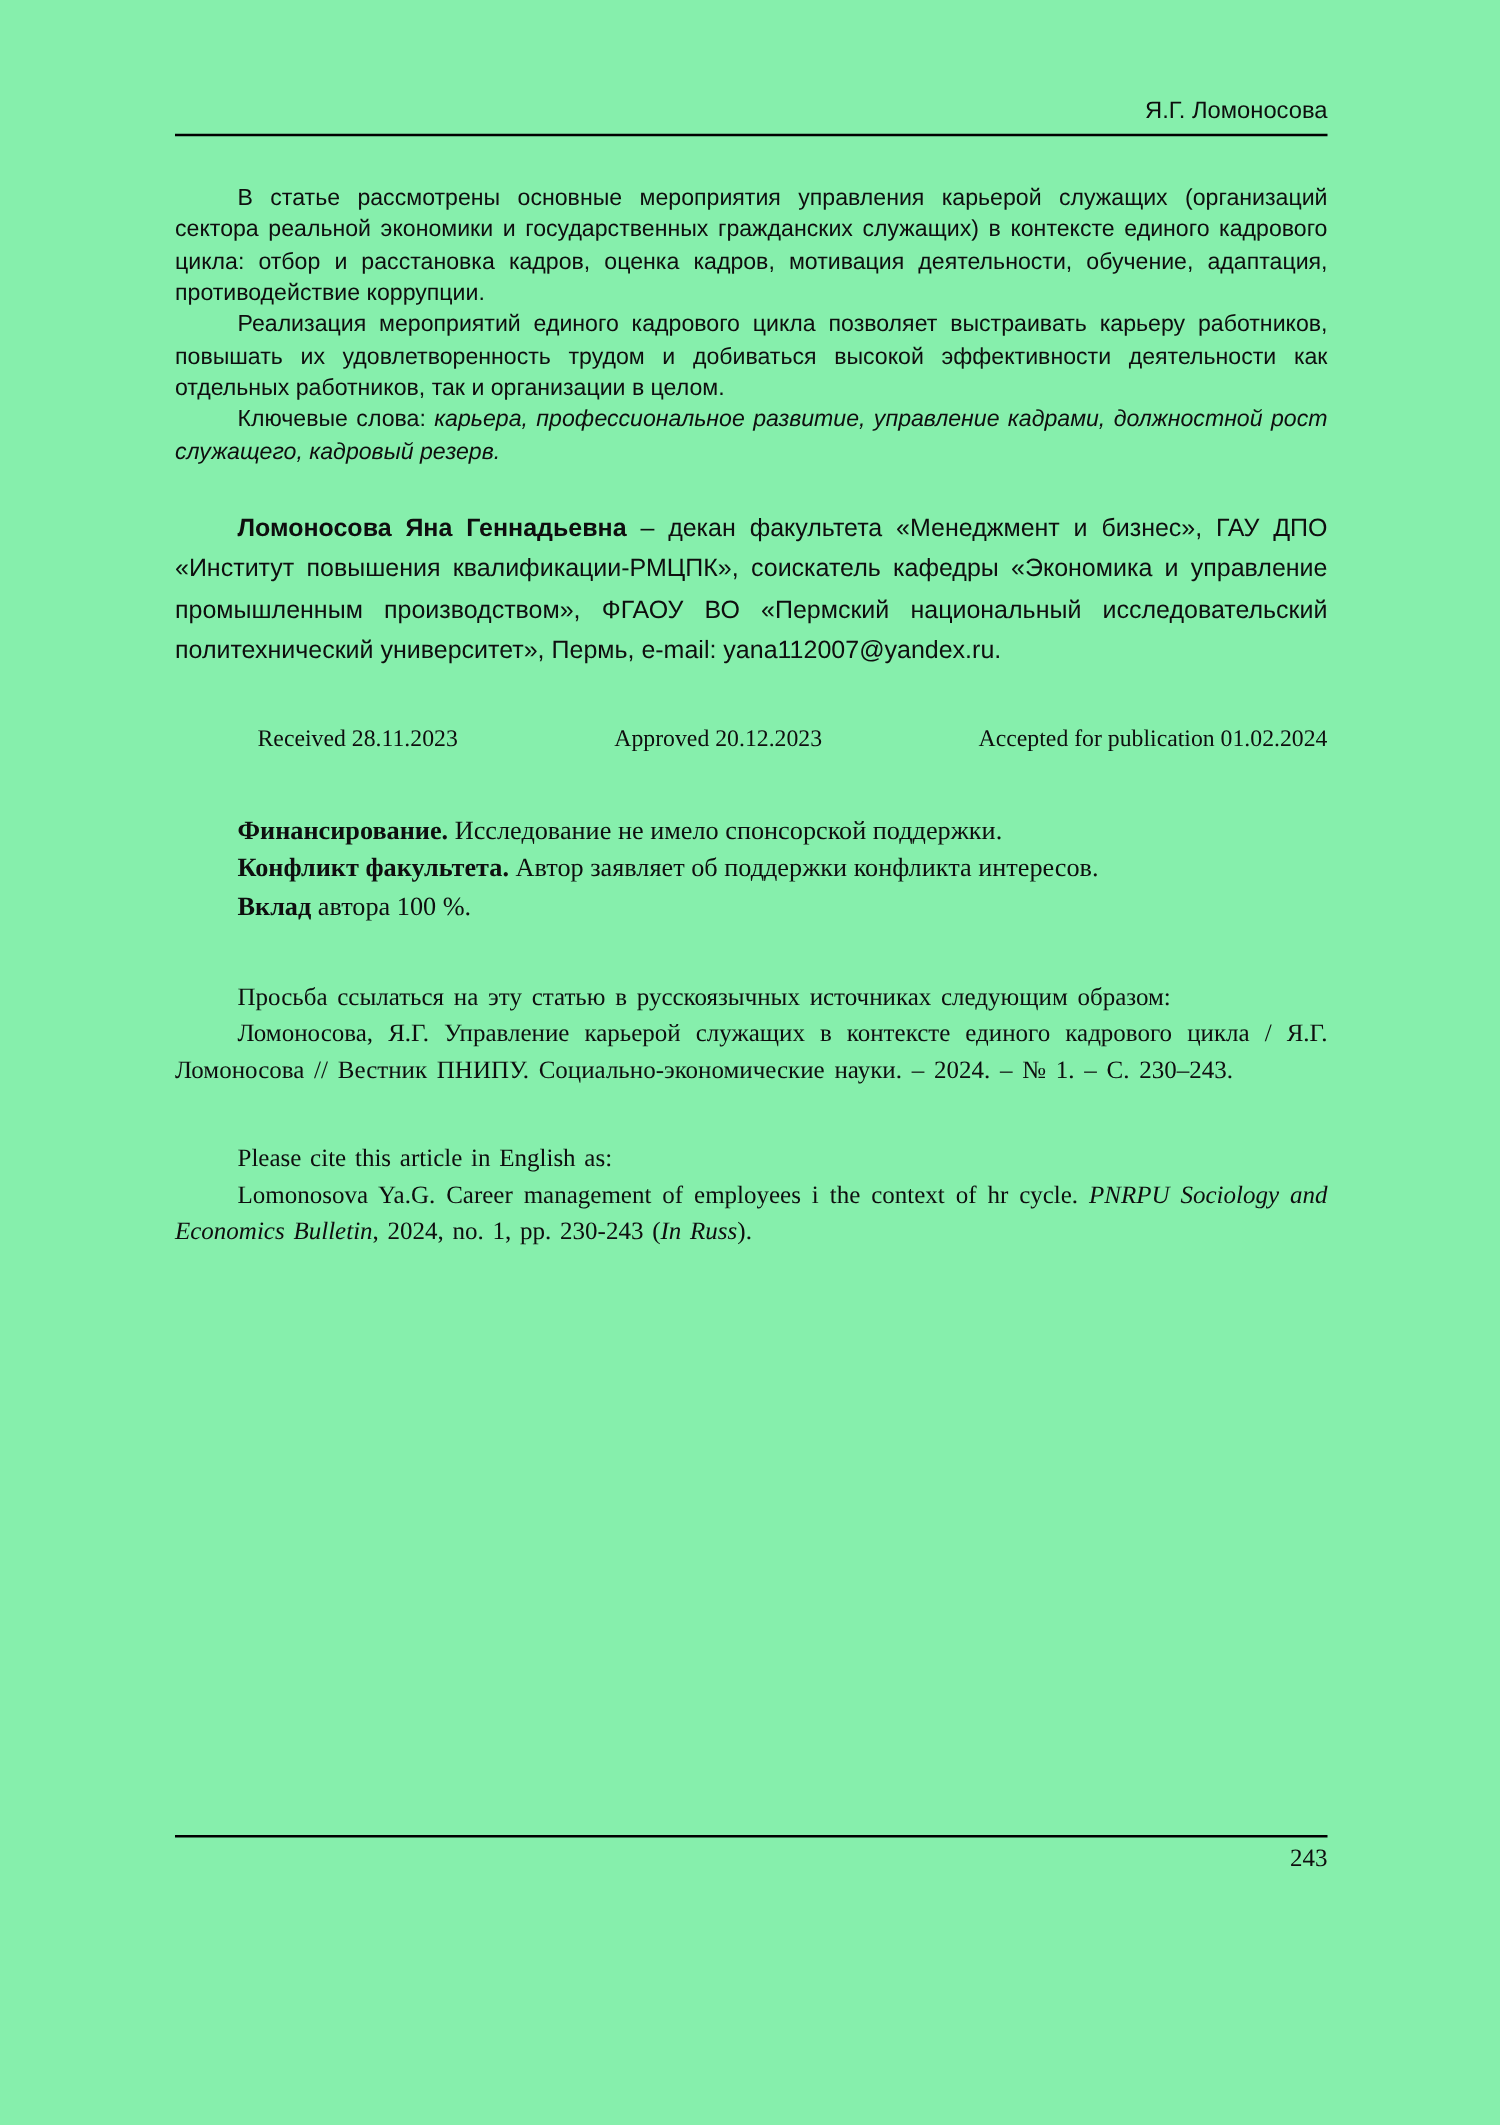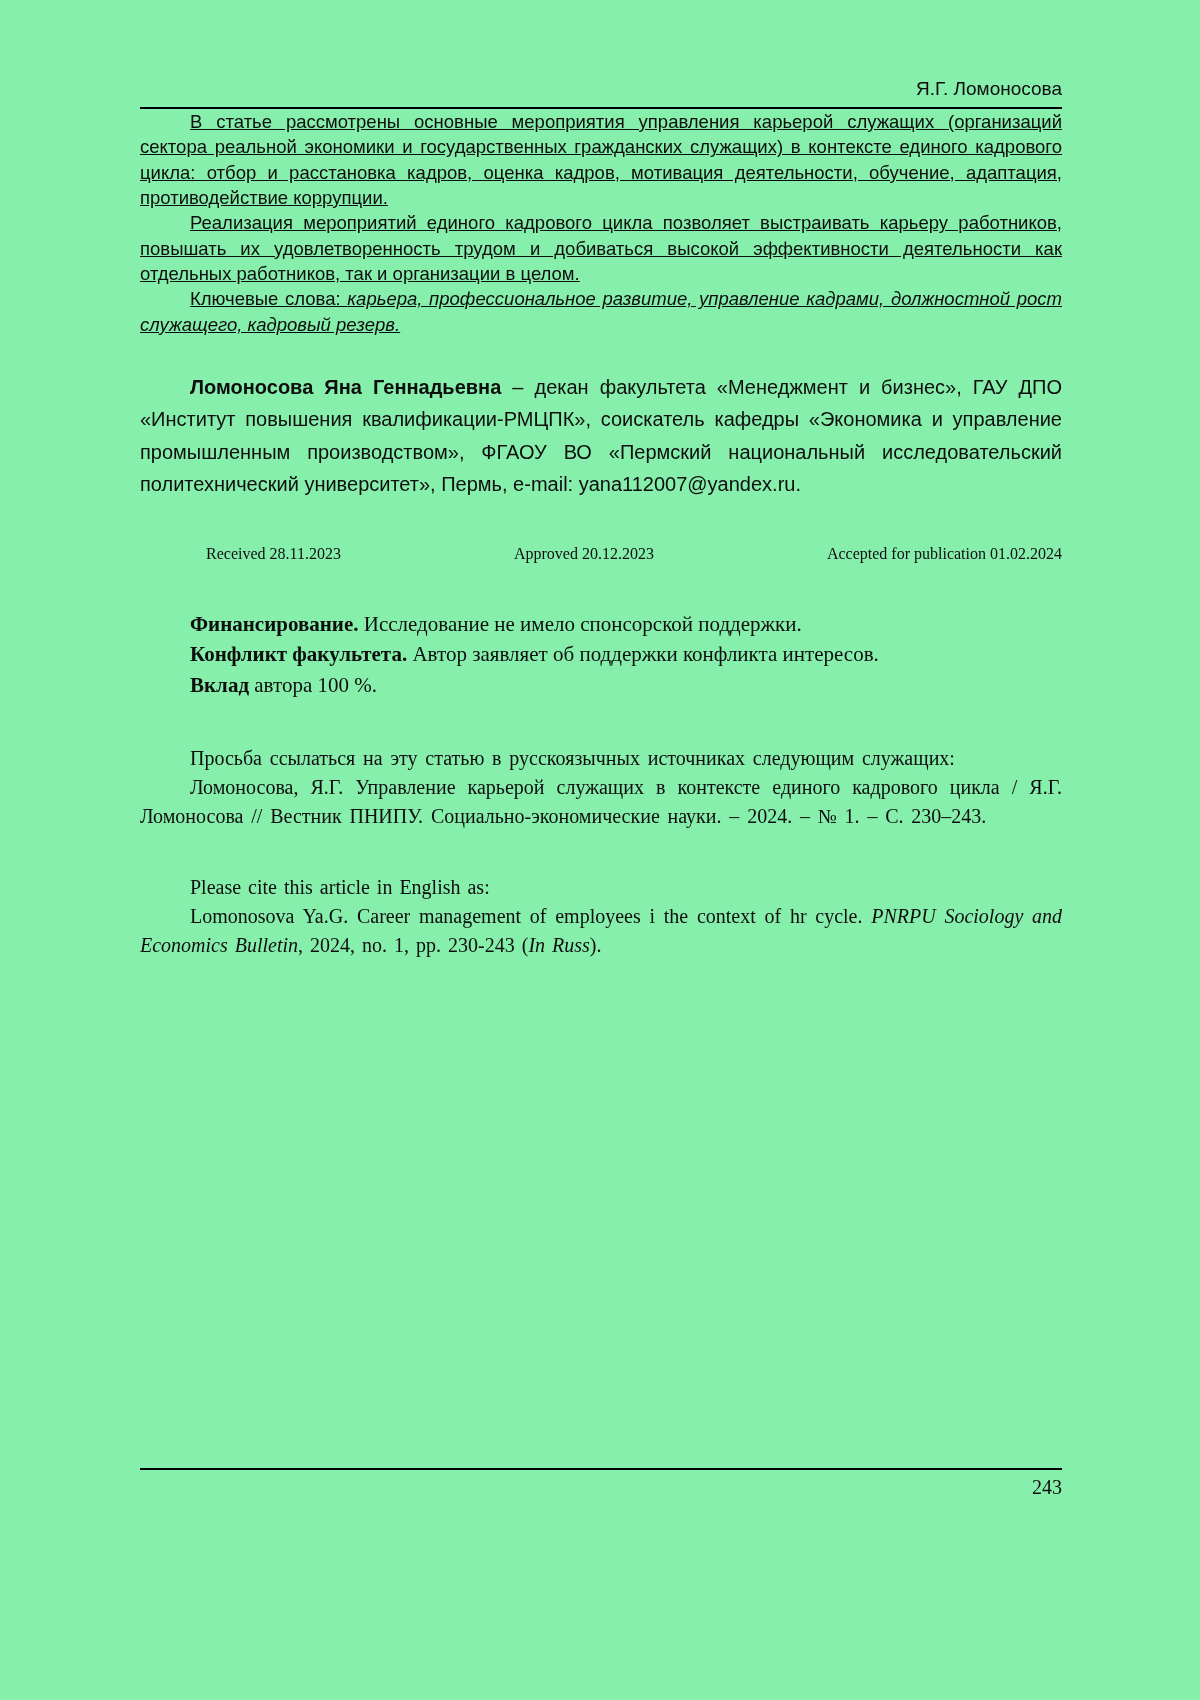--- a/index.html
+++ b/index.html
@@ -29,25 +29,25 @@
   }
   .head-rule {
     margin-top: 7px;
     border: none;
     border-top: 2.5px solid #000;
     height: 0;
   }
 
   
   .abstract {
+    margin-top: 36px;
     font-family: "Liberation Sans", sans-serif;
     font-size: 18.5px;
     line-height: 1.37;
     text-align: justify;
-    text-decoration: underline;
   }
   .abstract p { text-indent: 50px; }
   .kw-label { font-style: normal; }
   .kw-text { font-style: italic; }
 
   
   .author-block {
     margin-top: 34px;
     font-family: "Liberation Sans", sans-serif;
     font-size: 20px;
@@ -58,21 +58,21 @@
   .author-name { font-weight: bold; }
 
   
   .dates {
     margin-top: 44px;
     display: flex;
     justify-content: space-between;
     padding-left: 66px;
     padding-right: 0px;
     font-family: "Liberation Serif", serif;
-    font-size: 16px;
+    font-size: 19px;
   }
 
   
   .statements {
     margin-top: 46px;
     font-family: Liberation Serif, serif;
     font-size: 21px;
     line-height: 1.45;
   }
   .statements p { text-indent: 50px; }
@@ -137,21 +137,21 @@
       <span>Accepted for publication 01.02.2024</span>
     </div>
 
     <div class="statements">
       <p><span class="stmt-label">Финансирование.</span><span> Исследование не имело спонсорской поддержки.</span></p>
       <p><span class="stmt-label">Конфликт факультета.</span><span> Автор заявляет об поддержки конфликта интересов.</span></p>
       <p><span class="stmt-label">Вклад</span><span> автора 100 %.</span></p>
     </div>
 
     <div class="citation citation-ru">
-      <p>Просьба ссылаться на эту статью в русскоязычных источниках следующим служащих:</p>
+      <p>Просьба ссылаться на эту статью в русскоязычных источниках следующим образом:</p>
       <p>Ломоносова, Я.Г. Управление карьерой служащих в контексте единого кадрового цикла / Я.Г. Ломоносова // Вестник ПНИПУ. Социально-экономические науки. – 2024. – № 1. – С. 230–243.</p>
     </div>
 
     <div class="citation citation-en">
       <p>Please cite this article in English as:</p>
       <p><span>Lomonosova Ya.G. Career management of employees i the context of hr cycle. </span><span class="italic">PNRPU Sociology and Economics Bulletin</span><span>, 2024, no. 1, pp. 230-243 (</span><span class="italic">In Russ</span><span>).</span></p>
     </div>
 
   </div>
 

